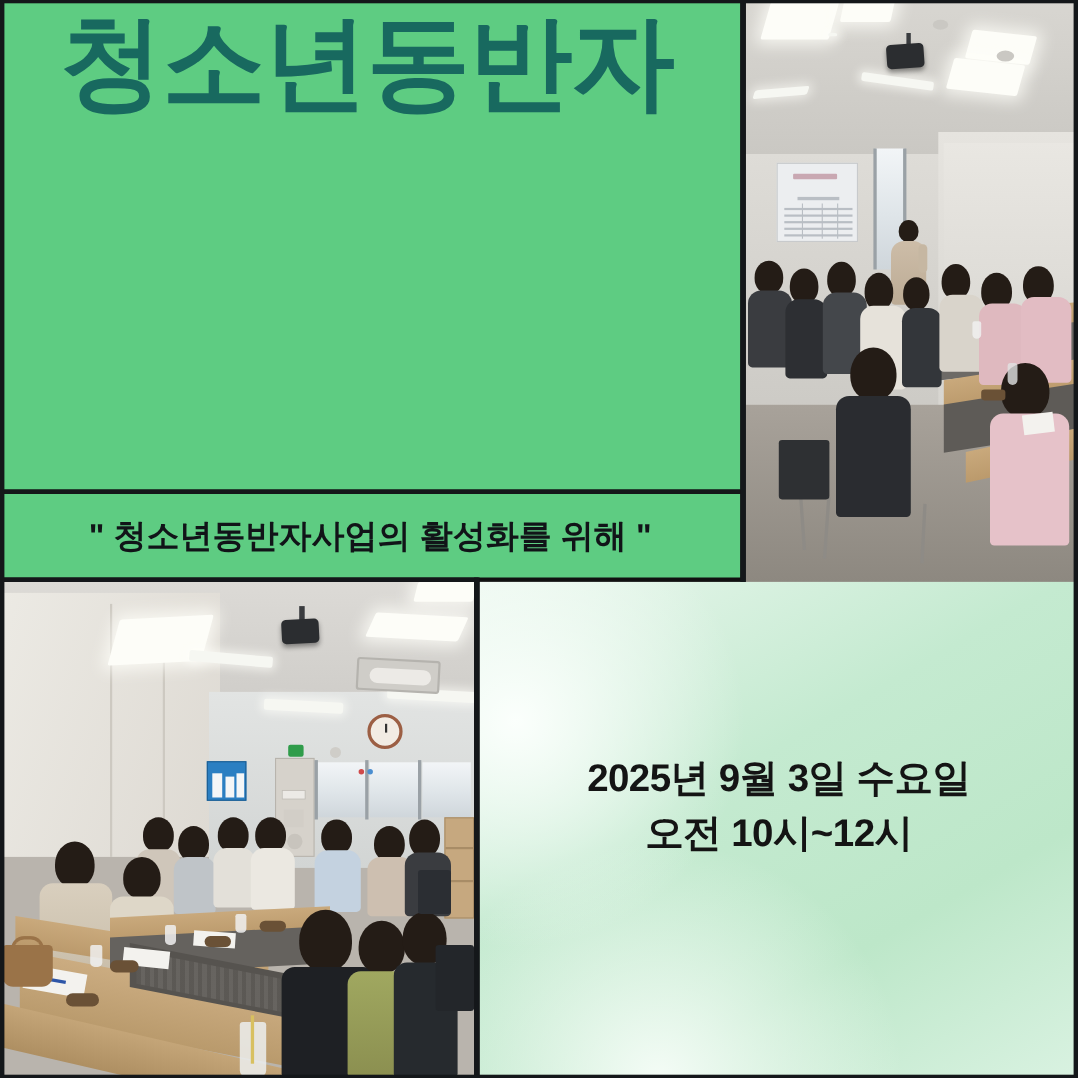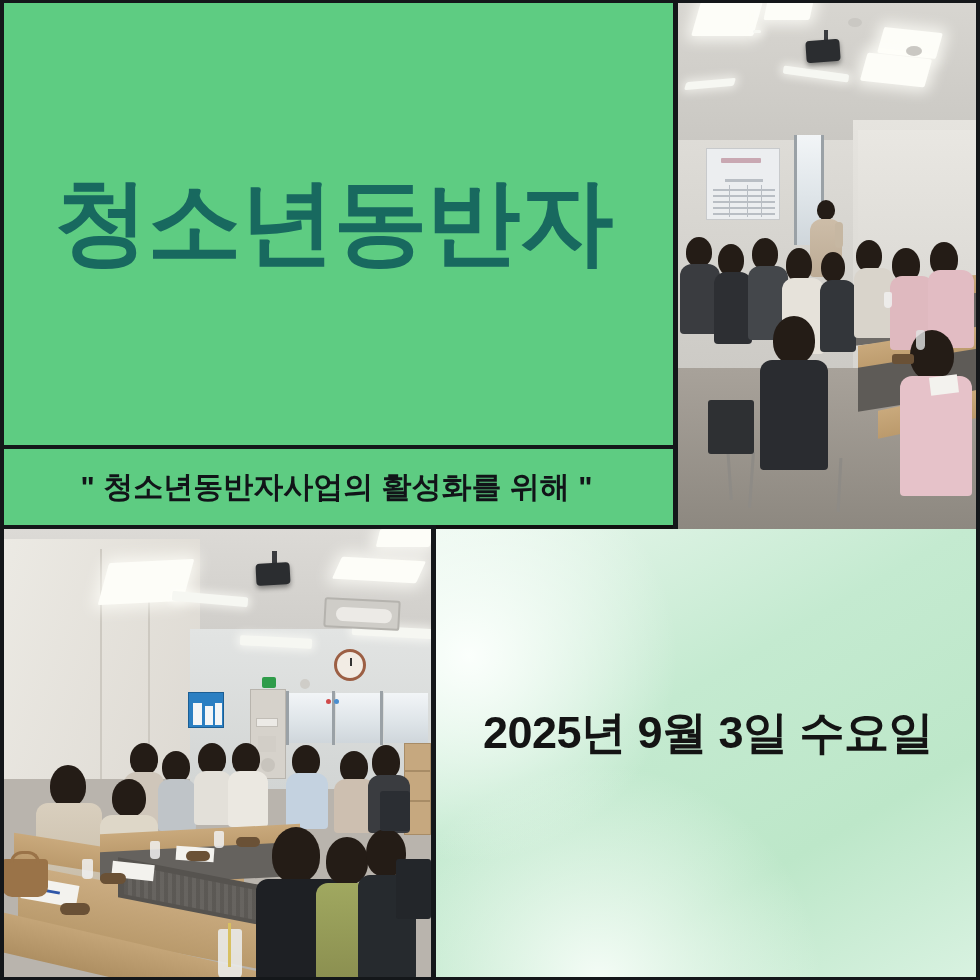--- a/index.html
+++ b/index.html
@@ -14,21 +14,21 @@
     width:980px; height:980px;
     background:#111;
   }
 
   
   .green-title {
     position:absolute; left:0; top:0;
     width:673px; height:445px;
     background:#5ecc82;
     display:flex; flex-direction:column;
-    align-items:center; justify-content:center;
+    align-items:center; justify-content:flex-start;
     overflow:hidden;
   }
   .green-title .tline {
     color:#18695f;
     font-weight:700;
     font-size:94px;
     line-height:1.22;
     letter-spacing:-1px;
     white-space:nowrap;
     text-align:center;
@@ -133,21 +133,21 @@
       radial-gradient(ellipse 60% 70% at 30% 100%, #f4fcf6 0%, rgba(244,252,246,0) 68%),
       linear-gradient(150deg,#eaf7ee 0%,#c4ead0 40%,#bde7c9 70%,#d9f2e1 100%);
     display:flex; flex-direction:column;
     align-items:center; justify-content:center;
     overflow:hidden;
   }
   .info-when {
     text-align:center;
     color:#141414;
     font-weight:700;
-    font-size:45px;
+    font-size:35px;
     line-height:1.42;
     letter-spacing:-0.5px;
     white-space:nowrap;
   }
   .info-gap { height:44px; }
   .info-desc {
     text-align:center;
     color:#1c1c1c;
     font-weight:600;
     font-size:23px;
@@ -363,20 +363,21 @@
   <div class="green-title">
     <div class="tline l1">청소년동반자</div>
   </div>
 
   <div class="green-sub">
     <div class="subtxt">" 청소년동반자사업의 활성화를 위해 "</div>
   </div>
 
   <div class="info-panel">
     <div class="info-when">2025년 9월 3일 수요일</div>
+    <div class="info-when">오전 10시~12시</div>
     <div class="info-gap"></div>
   </div>
 
   <div class="hline-a"></div>
   <div class="hline-b"></div>
   <div class="vline-a"></div>
   <div class="vline-b"></div>
   <div class="edge-l"></div>
   <div class="edge-r"></div>
   <div class="edge-t"></div>

